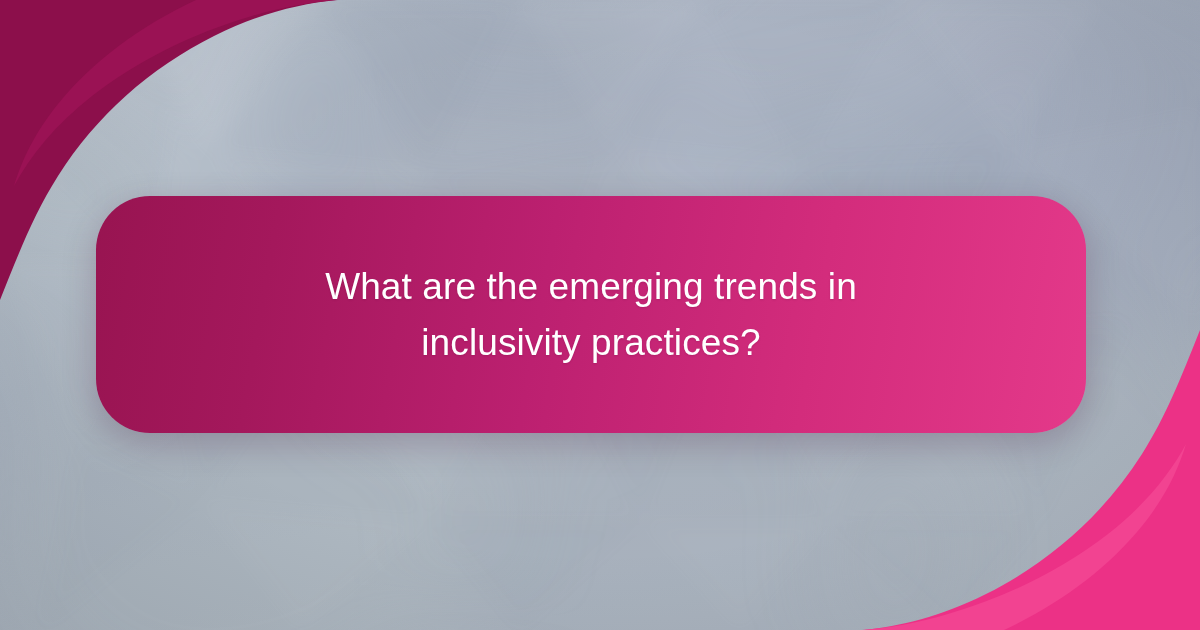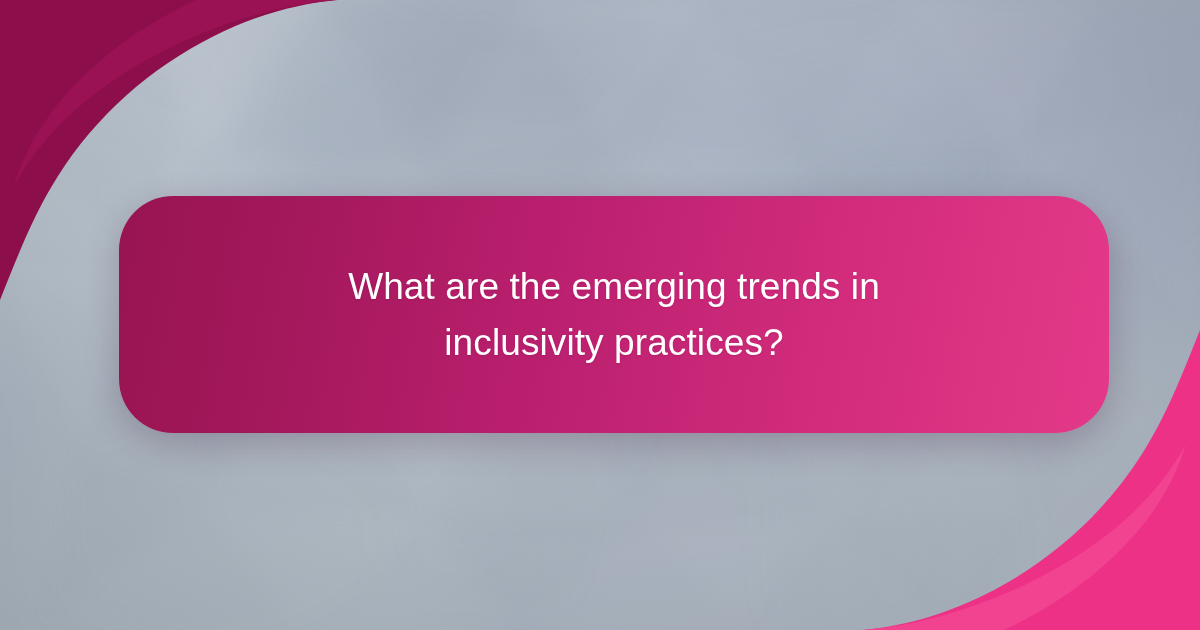--- a/index.html
+++ b/index.html
@@ -75,21 +75,21 @@
   .corner {
     position: absolute;
     pointer-events: none;
   }
   .corner-tl { left: 0; top: 0; width: 470px; height: 330px; }
   .corner-br { right: 0; bottom: 0; width: 470px; height: 330px; transform: rotate(180deg); }
 
   
   #quote-card {
     position: absolute;
-    left: 119px;
+    left: 96px;
     top: 196px;
     width: 990px;
     height: 237px;
     border-radius: 54px;
     background: linear-gradient(100deg, #981451 0%, #a4185c 18%, #bc2070 45%, #d32c7c 72%, #e4398a 100%);
     box-shadow: 0 10px 34px rgba(60, 10, 45, 0.22);
     display: flex;
     align-items: center;
     justify-content: center;
     box-sizing: border-box;

